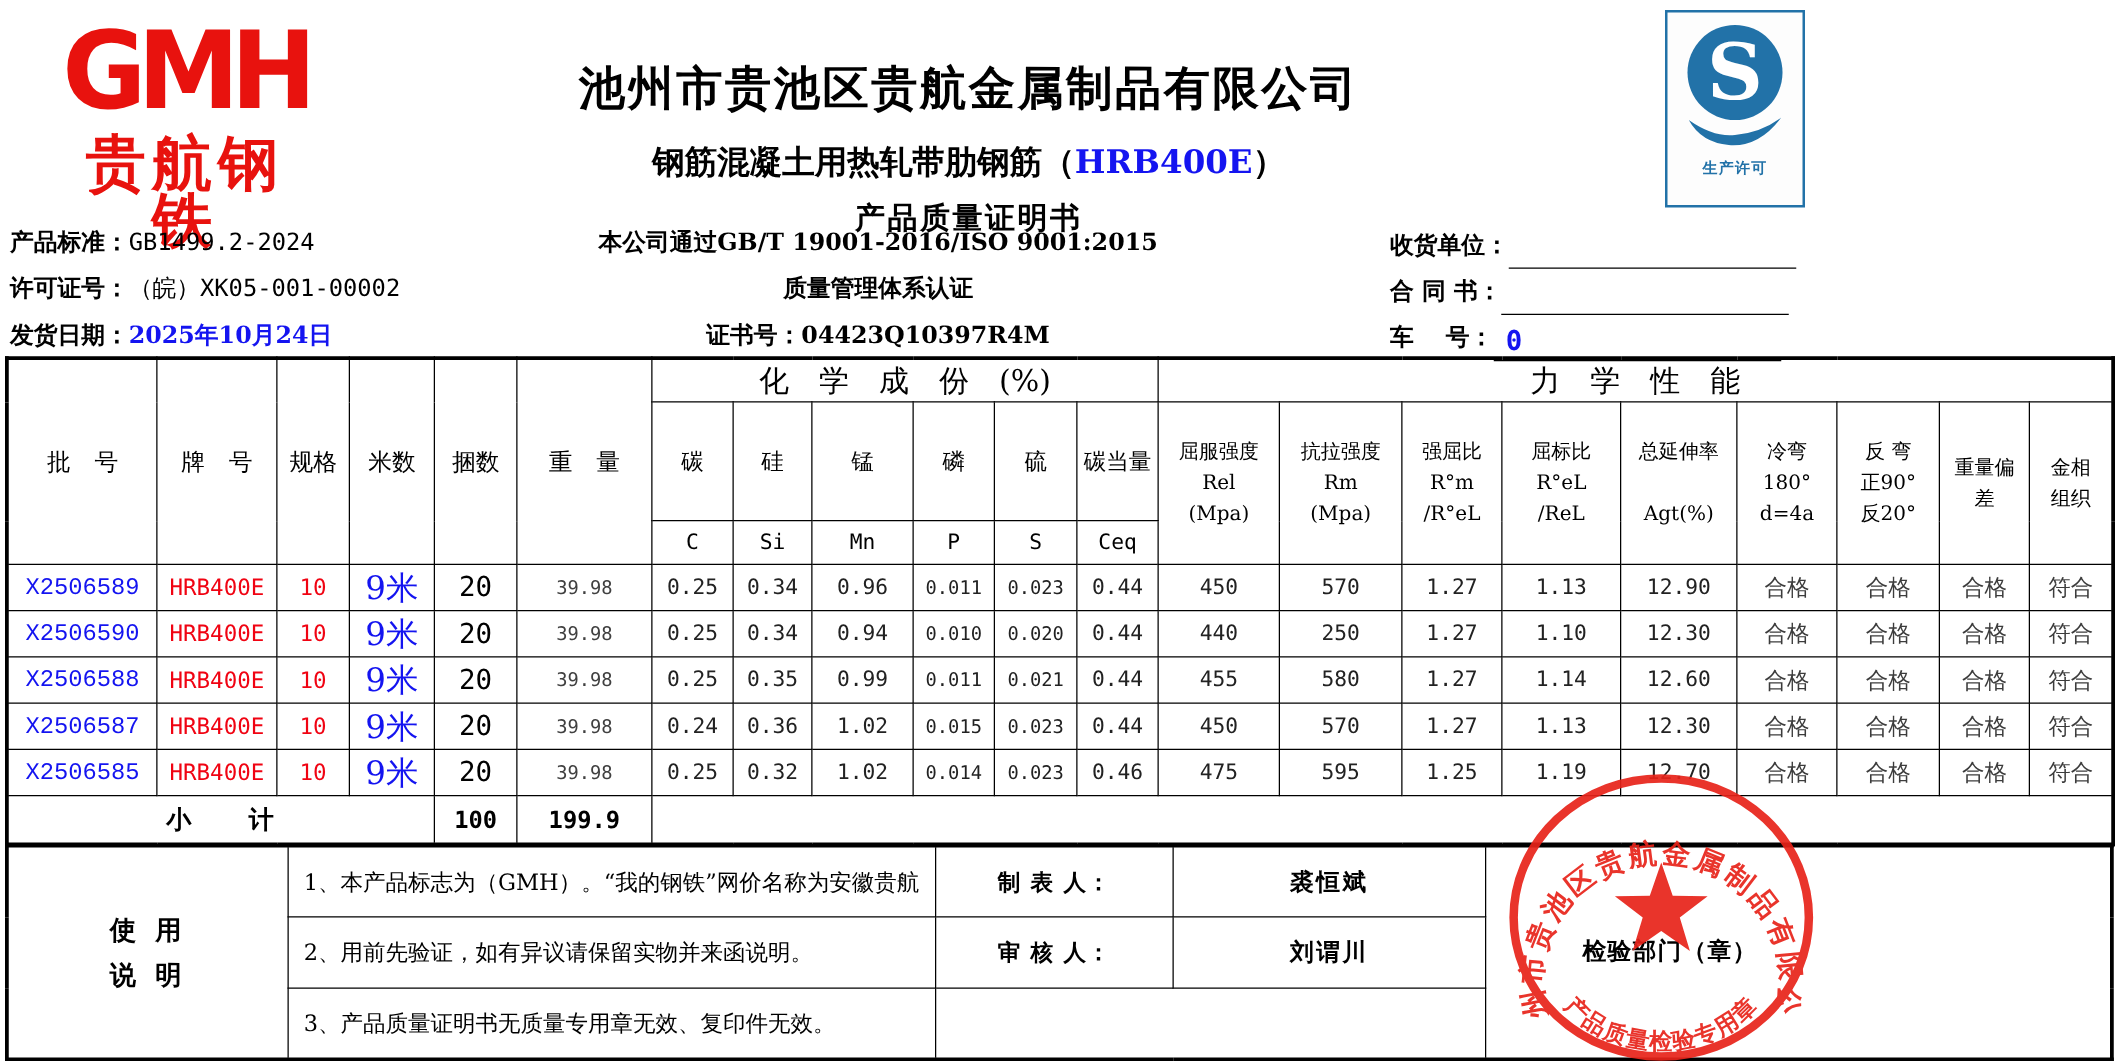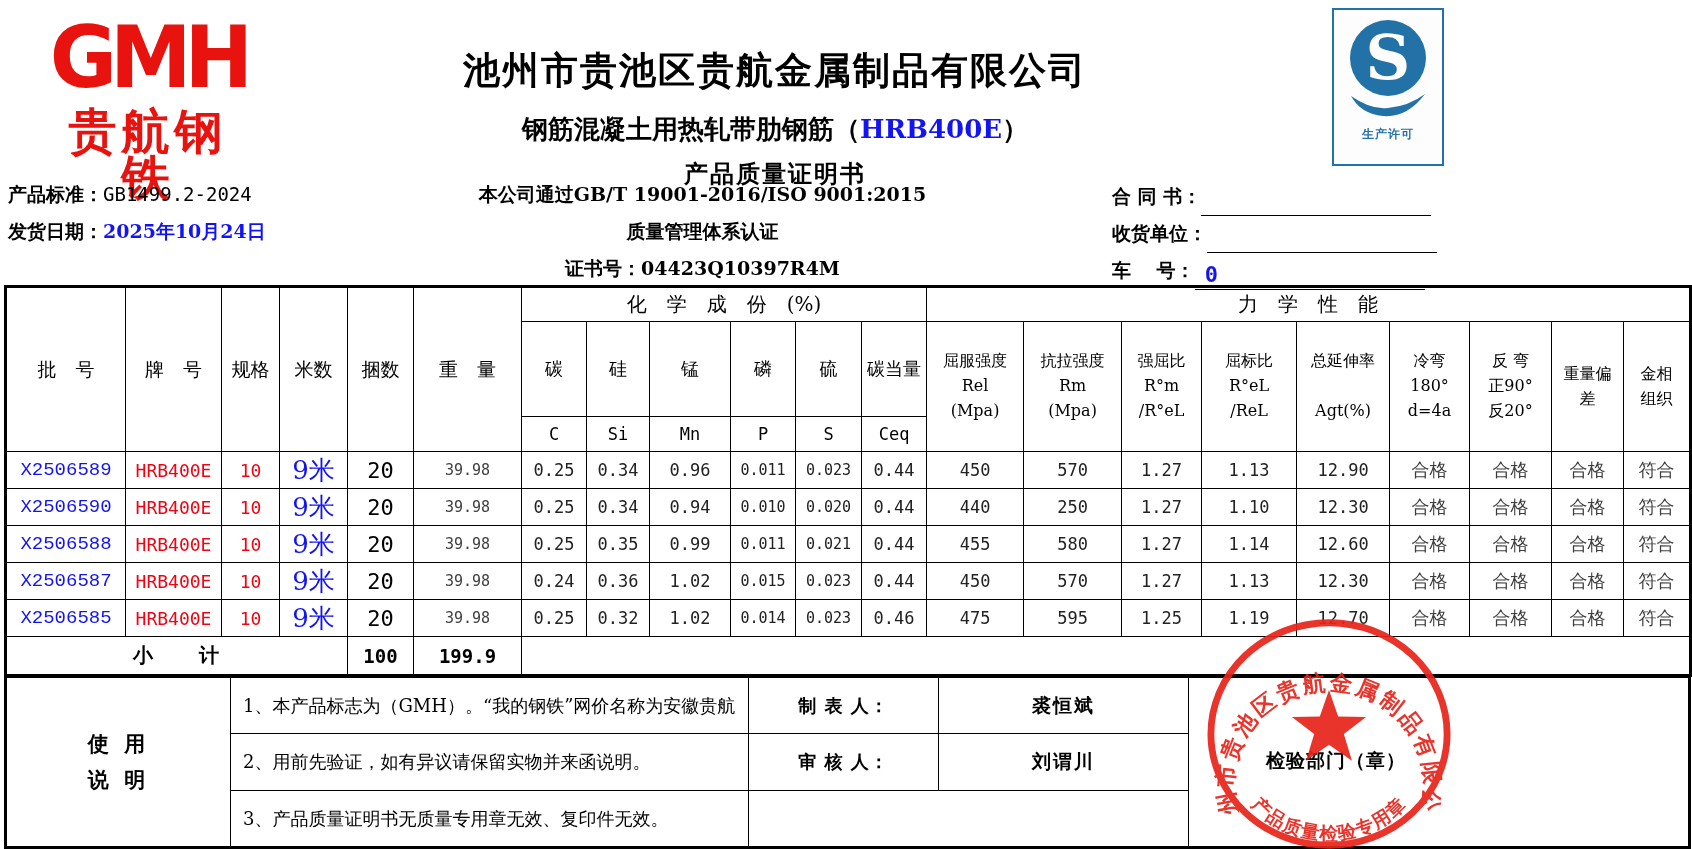--- a/index.html
+++ b/index.html
@@ -45,21 +45,21 @@
   
   table { border-collapse:collapse; table-layout:fixed; }
   table.main { width:1684px; margin:0 4px; border:3px solid #000; }
   table.main th, table.main td {
     border:1px solid #000; text-align:center; vertical-align:middle;
     padding:0; overflow:visible; font-weight:normal;
   }
   tr.h-group { height:35px; }
   tr.h-sub   { height:95px; }
   tr.h-sym   { height:35px; }
-  th.grp  { font-size:20px; font-weight:bold;margin-top:27px; }
+  th.grp  { font-size:24px; font-weight:bold;margin-top:27px; }
   th.base { font-size:19px; font-weight:bold; }
   th.chem { font-size:18px; font-weight:bold; }
   th.sym  { font-size:17px; font-weight:bold; }
   th.mech { font-size:16px; font-weight:bold; white-space:pre-line; line-height:1.55; }
 
   tbody.data tr { height:37px; }
   .c-batch   { color:#1414f0; font-size:19px; font-family:Liberation Mono, monospace; }
   .c-grade   { color:#f00312; font-size:18px; font-family:"DejaVu Sans Mono",monospace; }
   .c-spec    { color:#f00312; font-size:18px; font-weight:bold; font-family:"DejaVu Sans Mono",monospace; }
   .c-meters  { color:#1414f0; font-size:26px; font-weight:bold; }
@@ -109,32 +109,33 @@
       <svg width="94" height="104" viewBox="0 0 94 104">
         <circle cx="47" cy="42" r="38" fill="#2272a8"></circle>
         <text x="47" y="63" text-anchor="middle" font-family="DejaVu Serif, serif" font-size="62" font-weight="bold" fill="#ffffff">S</text>
         <path d="M 10,80 Q 30,94 47,92 Q 68,90 84,78 Q 66,102 42,100 Q 20,98 10,80 Z" fill="#2272a8"></path>
       </svg>
       <div class="qs-label">生产许可</div>
     </div>
 
     <div class="info-left">
       <div class="info-row"><span class="info-lbl">产品标准：</span><span class="info-val mono">GB1499.2-2024</span></div>
+      <div class="info-row"><span class="info-lbl">许可证号：</span><span class="info-val mono">（皖）XK05-001-00002</span></div>
       <div class="info-row"><span class="info-lbl">发货日期：</span><span class="info-val blue">2025年10月24日</span></div>
     </div>
 
     <div class="info-center">
       <div class="info-row">本公司通过GB/T 19001-2016/ISO 9001:2015</div>
       <div class="info-row">质量管理体系认证</div>
       <div class="info-row">证书号：04423Q10397R4M</div>
     </div>
 
     <div class="info-right">
+      <div class="info-row"><span class="info-lbl">收货单位：</span><span class="uline"><span class="blue car-no mono"></span></span></div>
       <div class="info-row"><span class="info-lbl">合 同 书：</span><span class="uline"><span class="blue car-no mono"></span></span></div>
-      <div class="info-row"><span class="info-lbl">收货单位：</span><span class="uline"><span class="blue car-no mono"></span></span></div>
       <div class="info-row"><span class="info-lbl">车　 号：</span><span class="uline"><span class="blue car-no mono">0</span></span></div>
     </div>
   </div>
 
   <table class="main">
     <colgroup>
       <col style="width:120px">
         <col style="width:96px">
         <col style="width:58px">
       <col style="width:68px">

